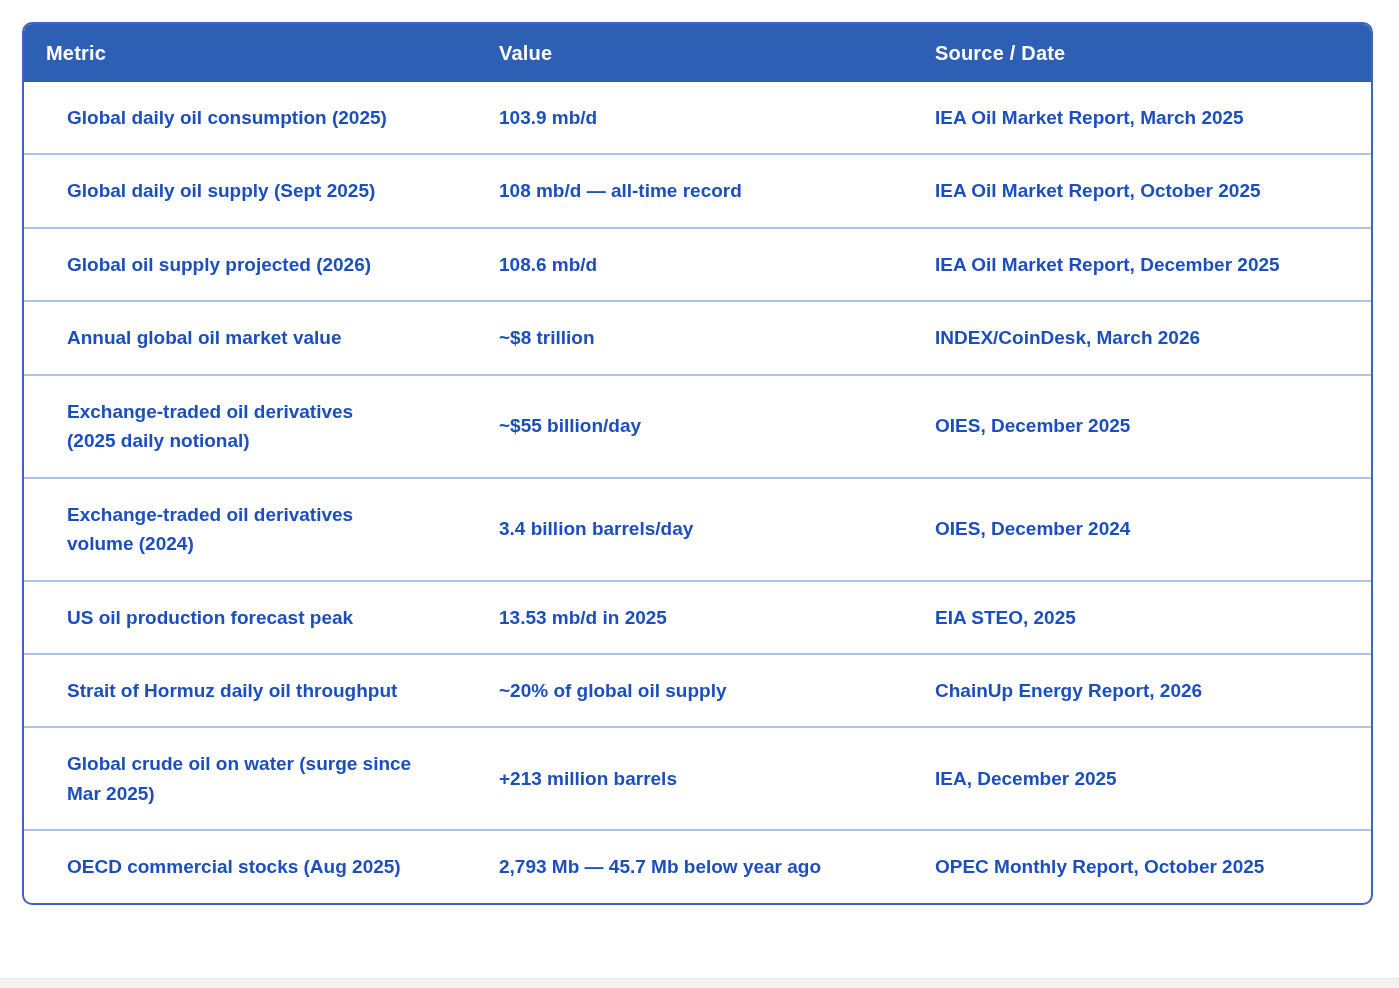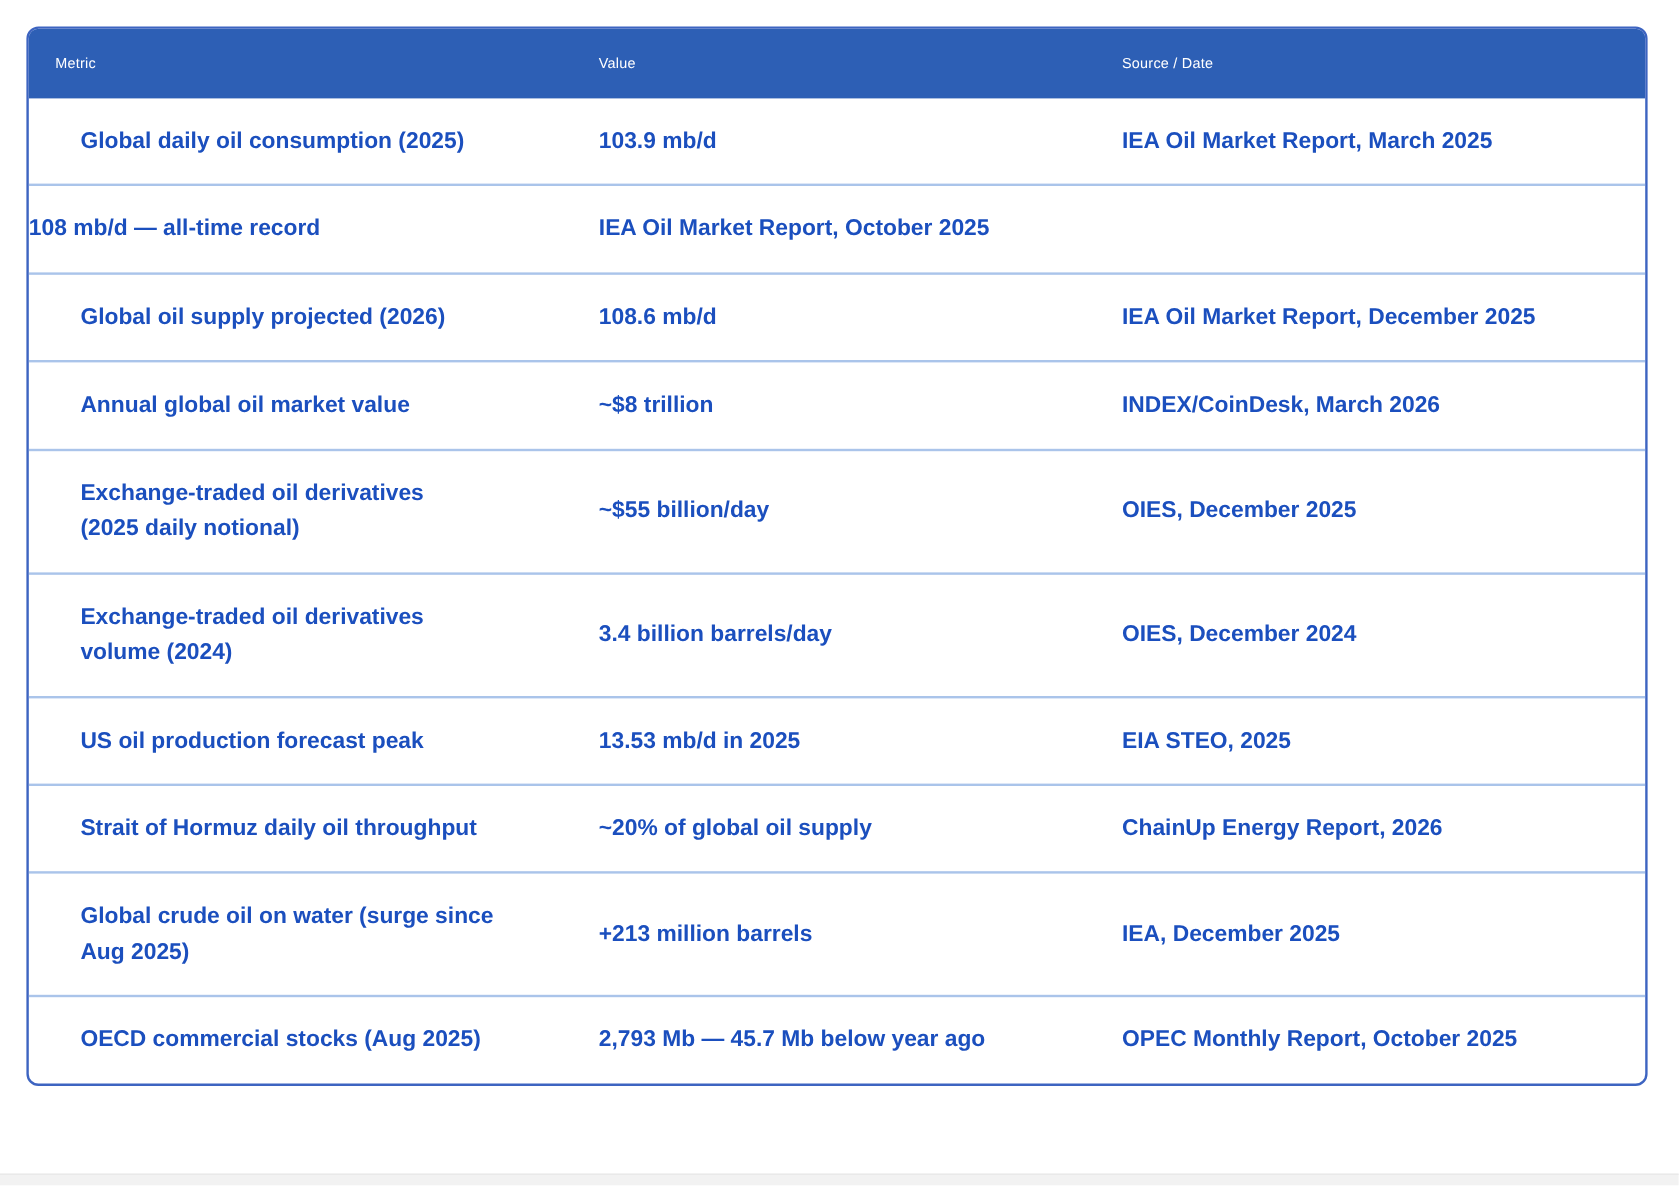--- a/index.html
+++ b/index.html
@@ -30,22 +30,22 @@
   }
   .header-row {
     display: grid;
     grid-template-columns: 475px 436px 1fr;
     background: #2d5fb5;
     align-items: center;
     height: 58px;
   }
   .header-cell {
     color: #ffffff;
-    font-size: 12px;
-    font-weight: 400;
+    font-size: 20px;
+    font-weight: 700;
     letter-spacing: 0.2px;
   }
   .header-cell.first { padding-left: 22px; }
   .row {
     display: grid;
     grid-template-columns: 475px 436px 1fr;
     align-items: center;
     border-bottom: 2px solid #aac4ea;
   }
   .row:last-child { border-bottom: none; }
@@ -82,20 +82,21 @@
       <div class="header-cell">Source / Date</div>
     </div>
     <div id="rows-container">
   <div class="row">
     <div class="cell metric">Global daily oil consumption (2025)</div>
     <div class="cell value">103.9 mb/d</div>
     <div class="cell source">IEA Oil Market Report, March 2025</div>
   </div>
 
   <div class="row">
+    <div class="cell metric">Global daily oil supply (Sept 2025)</div>
     <div class="cell value">108 mb/d — all-time record</div>
     <div class="cell source">IEA Oil Market Report, October 2025</div>
   </div>
 
   <div class="row">
     <div class="cell metric">Global oil supply projected (2026)</div>
     <div class="cell value">108.6 mb/d</div>
     <div class="cell source">IEA Oil Market Report, December 2025</div>
   </div>
 
@@ -127,21 +128,21 @@
 
 
   <div class="row">
     <div class="cell metric">Strait of Hormuz daily oil throughput</div>
     <div class="cell value">~20% of global oil supply</div>
     <div class="cell source">ChainUp Energy Report, 2026</div>
   </div>
 
   <div class="row">
     <div class="cell metric">Global crude oil on water (surge since
-Aug 2025)</div>
+Mar 2025)</div>
     <div class="cell value">+213 million barrels</div>
     <div class="cell source">IEA, December 2025</div>
   </div>
 
   <div class="row">
     <div class="cell metric">OECD commercial stocks (Aug 2025)</div>
     <div class="cell value">2,793 Mb — 45.7 Mb below year ago</div>
     <div class="cell source">OPEC Monthly Report, October 2025</div>
   </div>
 </div>

